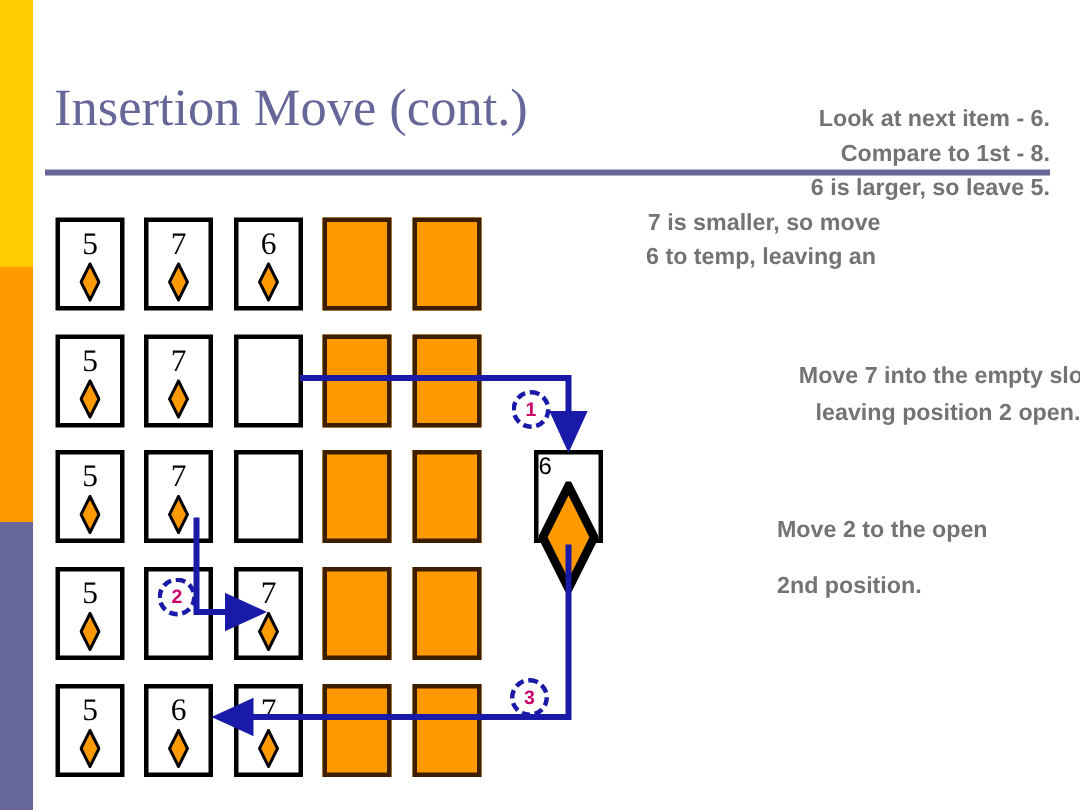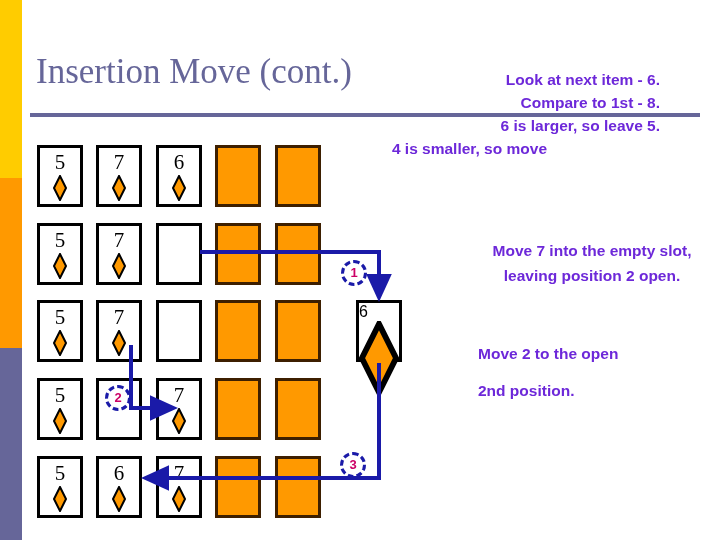--- a/index.html
+++ b/index.html
@@ -40,25 +40,26 @@
   #title-rule {
     position: absolute;
     left: 30px; top: 113px;
     width: 670px; height: 4px;
     background: #666699;
   }
 
   
   .narration {
     position: absolute;
-    color: #6d28d9;
+    color: #737373;
     font-family: "Liberation Sans", sans-serif;
     font-weight: bold;
     font-size: 15.5px;
     white-space: nowrap;
+    margin-left: 40px;
   }
   #narration-main {
     left: 0; top: 68px;
     width: 660px;
     text-align: right;
   }
   #narration-main .nline { display: block; line-height: 23px; }
 
   #narration-move7 {
     left: 472px; top: 238px;
@@ -157,21 +158,22 @@
   <div class="bar" id="bar-slate"></div>
 </div>
 
 <div id="page-title">Insertion Move (cont.)</div>
 <div id="title-rule"></div>
 
 <div class="narration" id="narration-main">
   <span class="nline">Look at next item - 6.</span>
   <span class="nline">Compare to 1st - 8.</span>
   <span class="nline">6 is larger, so leave 5.</span>
-  <span class="nline" style="padding-right:113px">4 is smaller, so move</span>
+  <span class="nline" style="padding-right:113px">7 is smaller, so move</span>
+  <span class="nline" style="padding-right:116px">6 to temp, leaving an</span>
 </div>
 
 <div class="narration" id="narration-move7">Move 7 into the empty slot, leaving position 2 open.</div>
 <div class="narration" id="narration-move6">Move 2 to the open</div>
 <div class="narration" id="narration-2nd">2nd position.</div>
 
 <div id="card-grid">
     <div class="cell" style="left: 37px; top: 145px;">
       <div class="num">5</div>
       <svg class="pip" viewBox="0 0 14 26">

